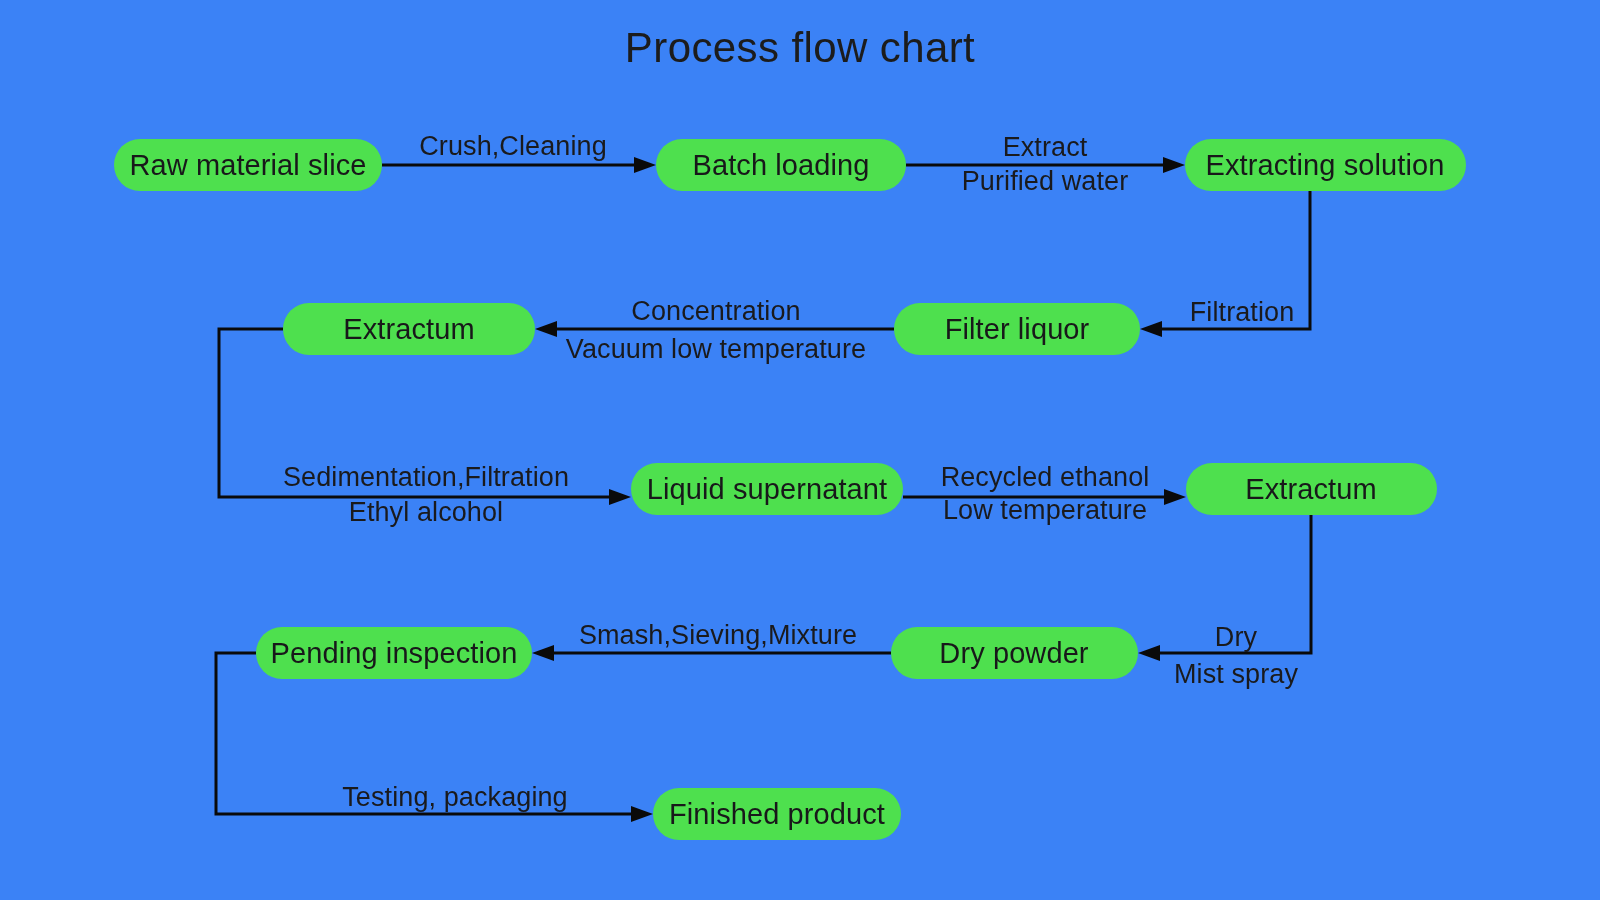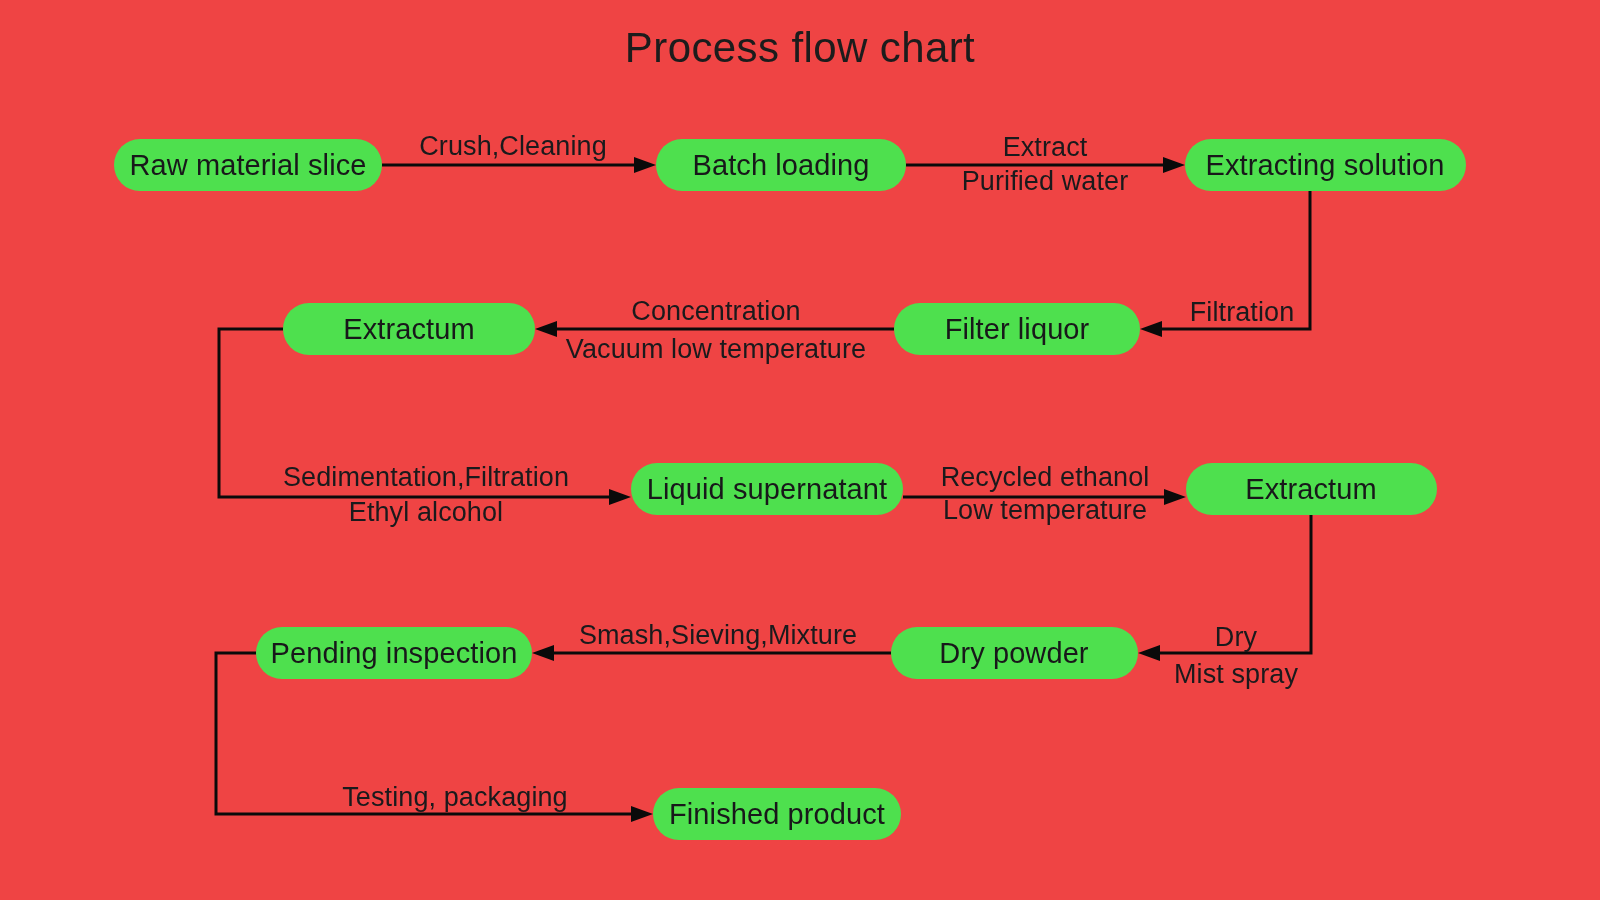--- a/index.html
+++ b/index.html
@@ -4,21 +4,21 @@
 <style>
   html, body {
     margin: 0;
     padding: 0;
     background: #ffffff;
   }
   #canvas {
     position: relative;
     width: 1600px;
     height: 900px;
-    background: #ef4444;
+    background: #3b82f6;
     overflow: hidden;
     font-family: "Liberation Sans", sans-serif;
   }
   #flow-svg {
     position: absolute;
     left: 0;
     top: 0;
     width: 1600px;
     height: 900px;
   }

